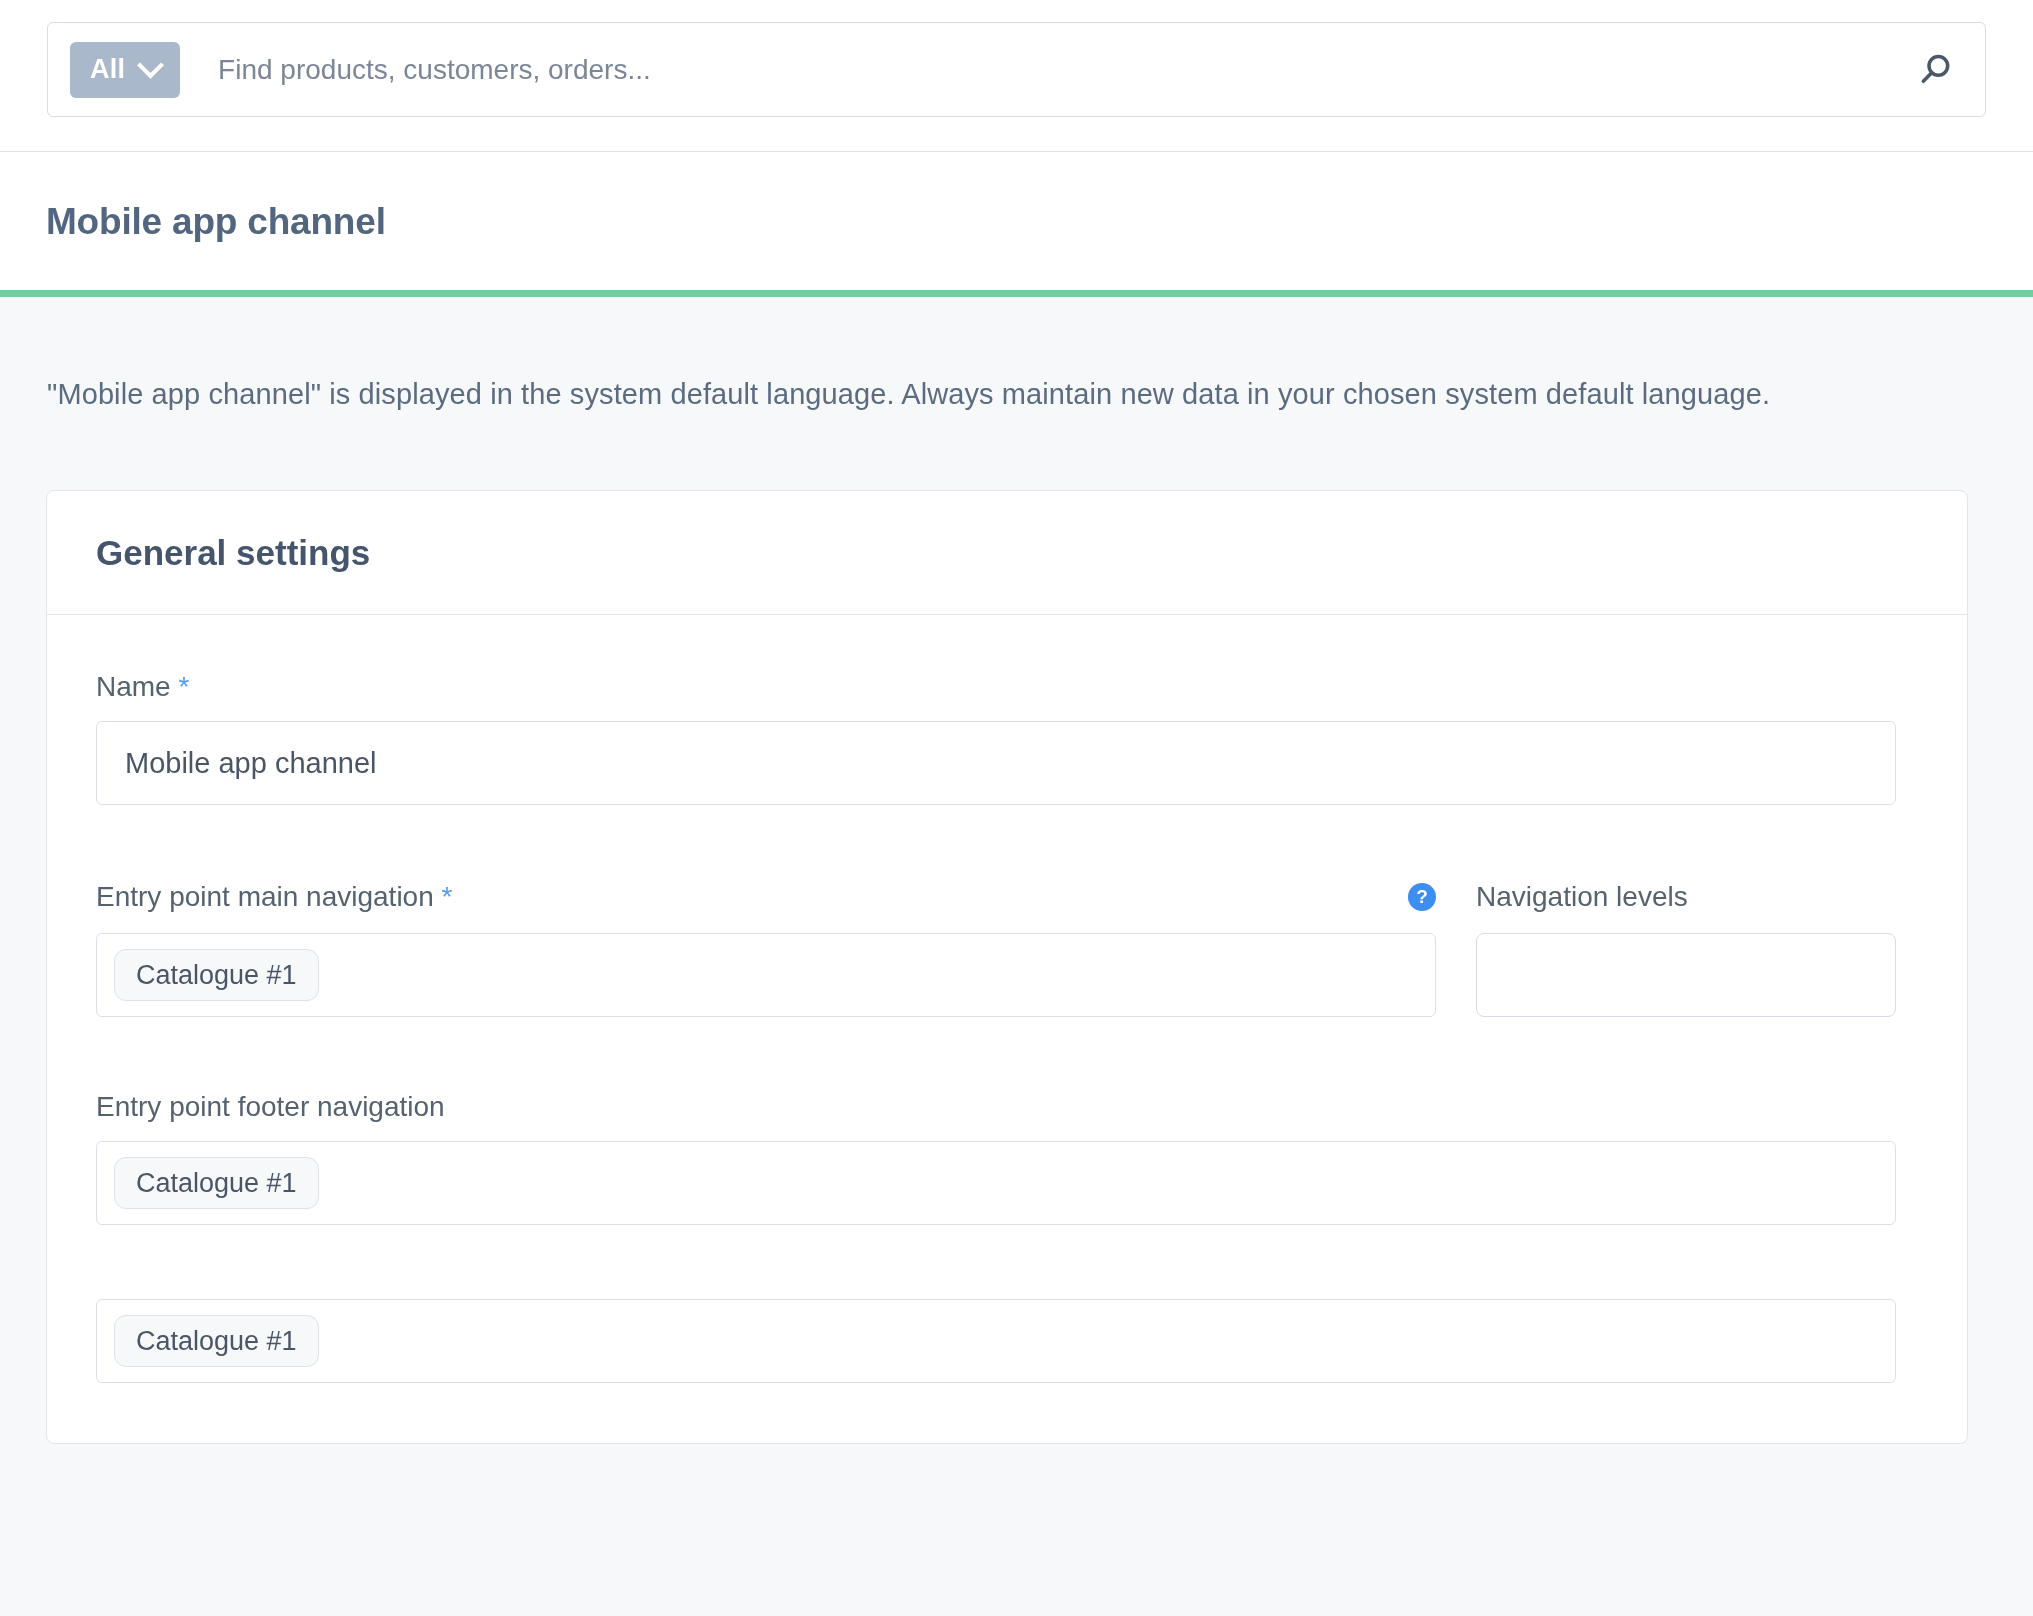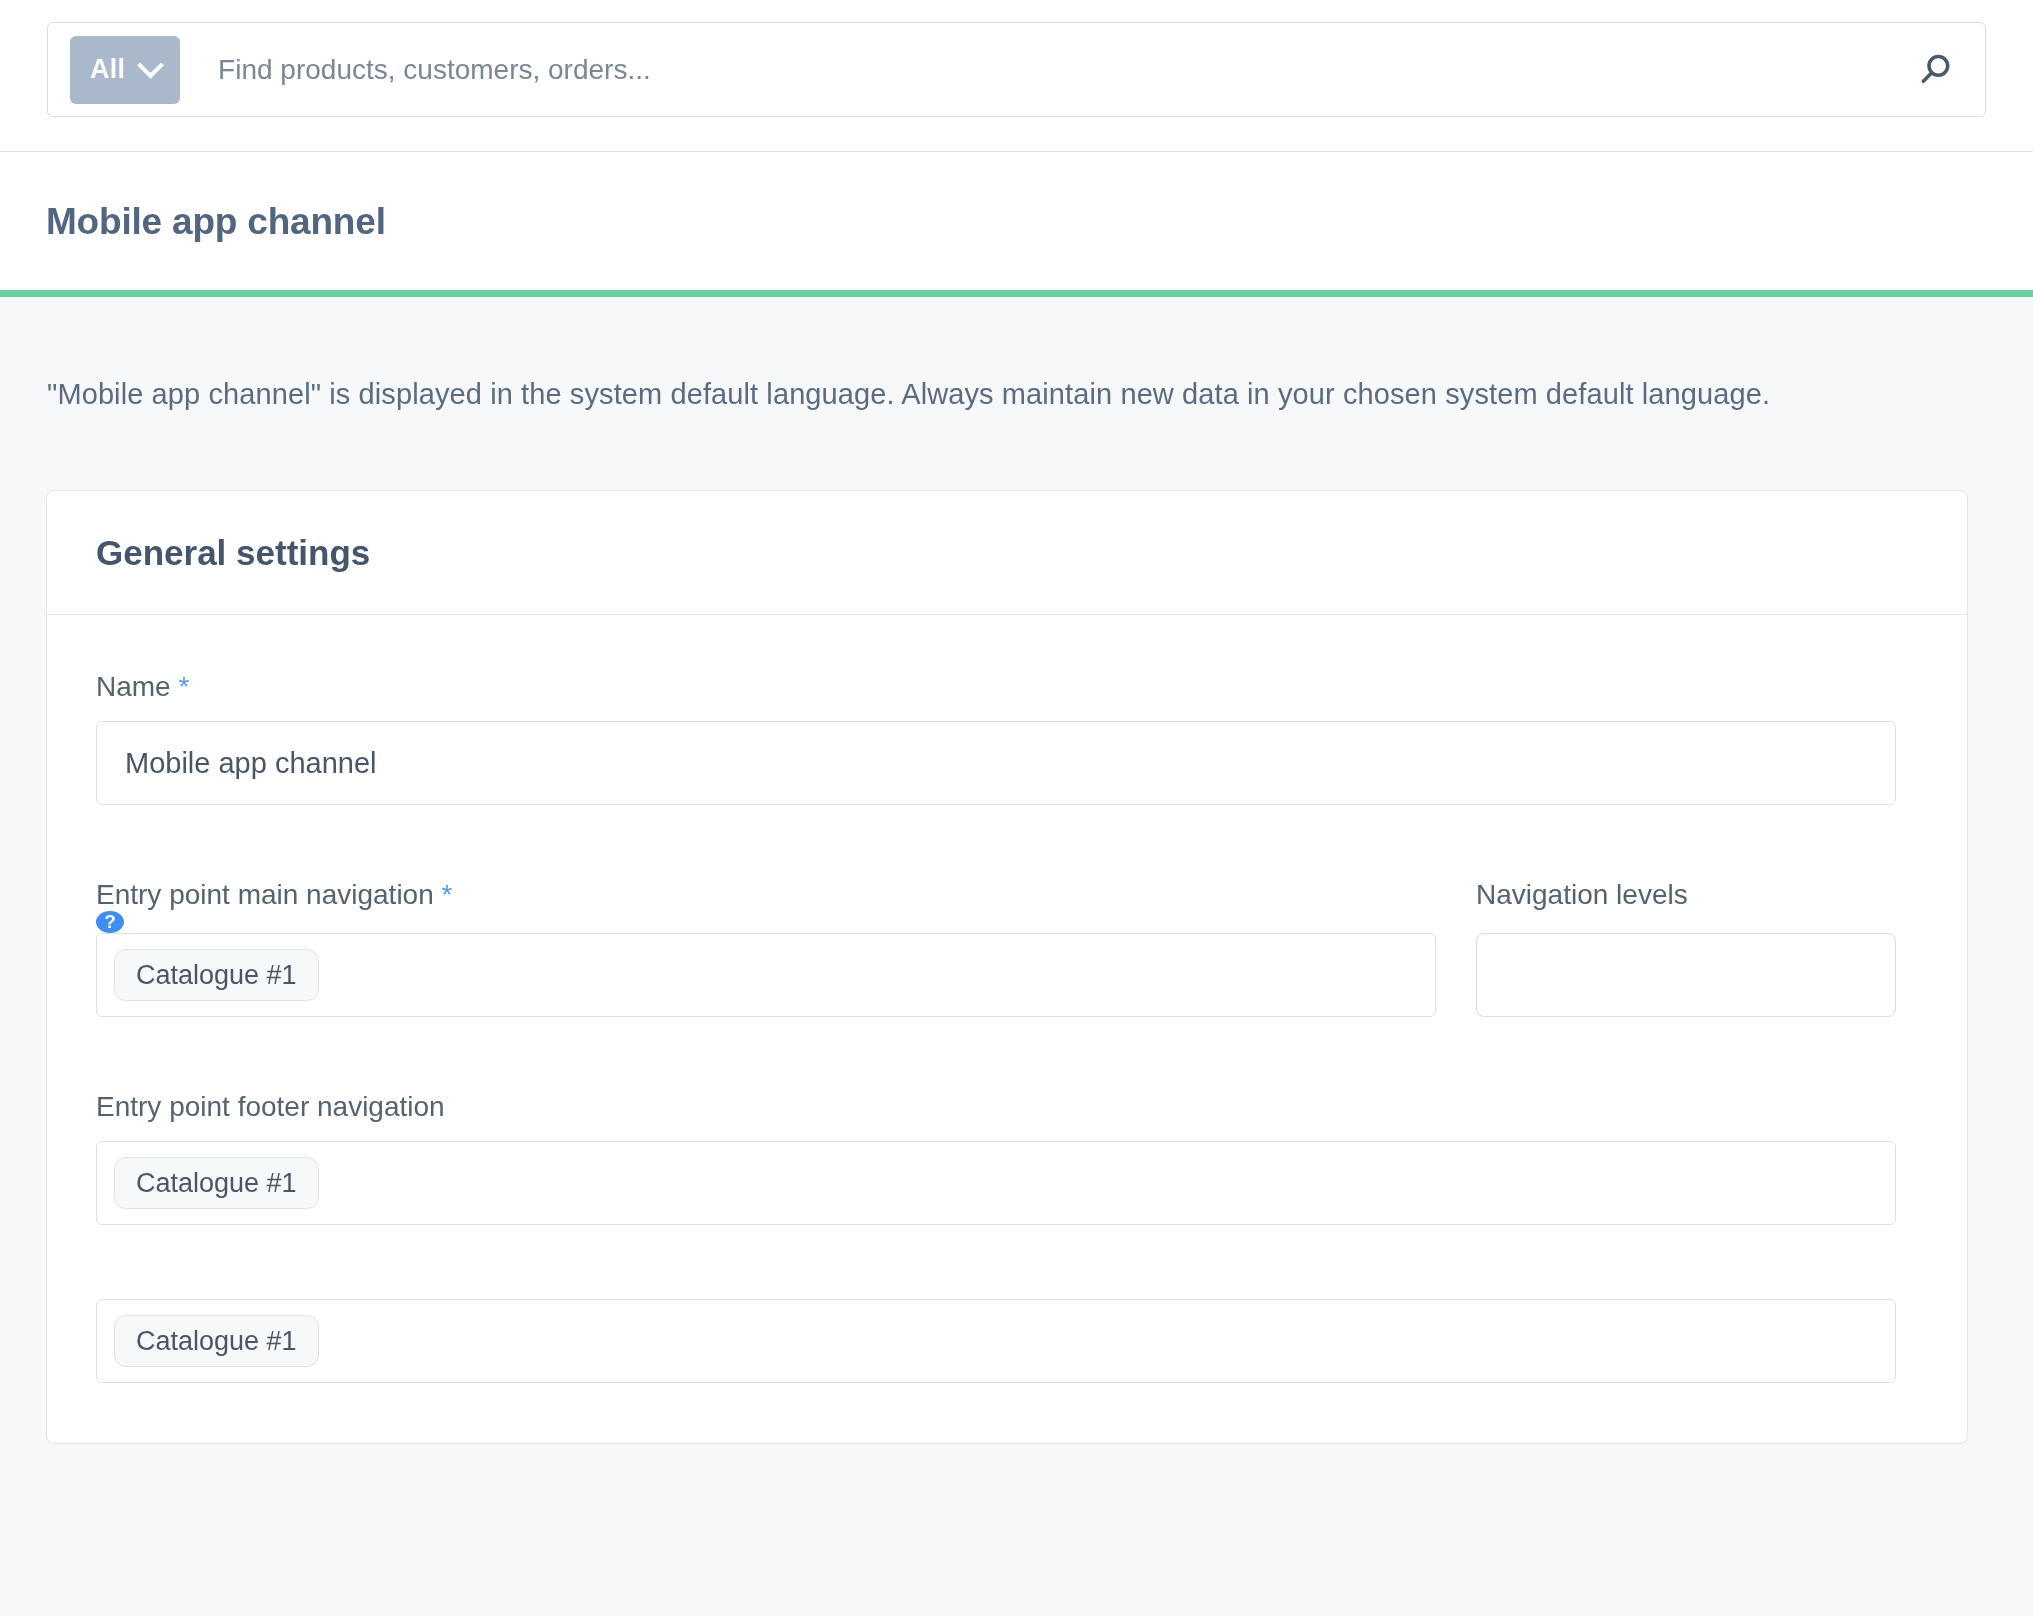--- a/index.html
+++ b/index.html
@@ -31,21 +31,21 @@
     left: 47px; top: 22px;
     width: 1939px; height: 95px;
     background: #ffffff;
     border: 1px solid #d8dde4;
     border-radius: 6px;
     display: flex;
     align-items: center;
   }
   .all-pill {
     margin-left: 22px;
-    height: 68px;
+    height: 56px;
     min-width: 110px;
     padding: 0 20px;
     background: #aab8cb;
     border-radius: 6px;
     display: flex;
     align-items: center;
     justify-content: center;
     gap: 16px;
     cursor: pointer;
     user-select: none;
@@ -226,24 +226,23 @@
   .nav-row {
     display: flex;
     margin-top: 74px;
     gap: 40px;
   }
   .nav-col-main { width: 1340px; }
   .nav-col-side { width: 420px; }
 
   .label-line {
     display: flex;
-    align-items: flex-start;
+    align-items: center;
     margin-bottom: 18px;
     height: 36px;
-    flex-direction: column;
   }
   .label-line .spacer { flex: 1; }
   .help-icon {
     width: 28px; height: 28px;
     border-radius: 50%;
     background: #3d8ef0;
     color: #ffffff;
     font-size: 19px;
     font-weight: 700;
     display: flex;

